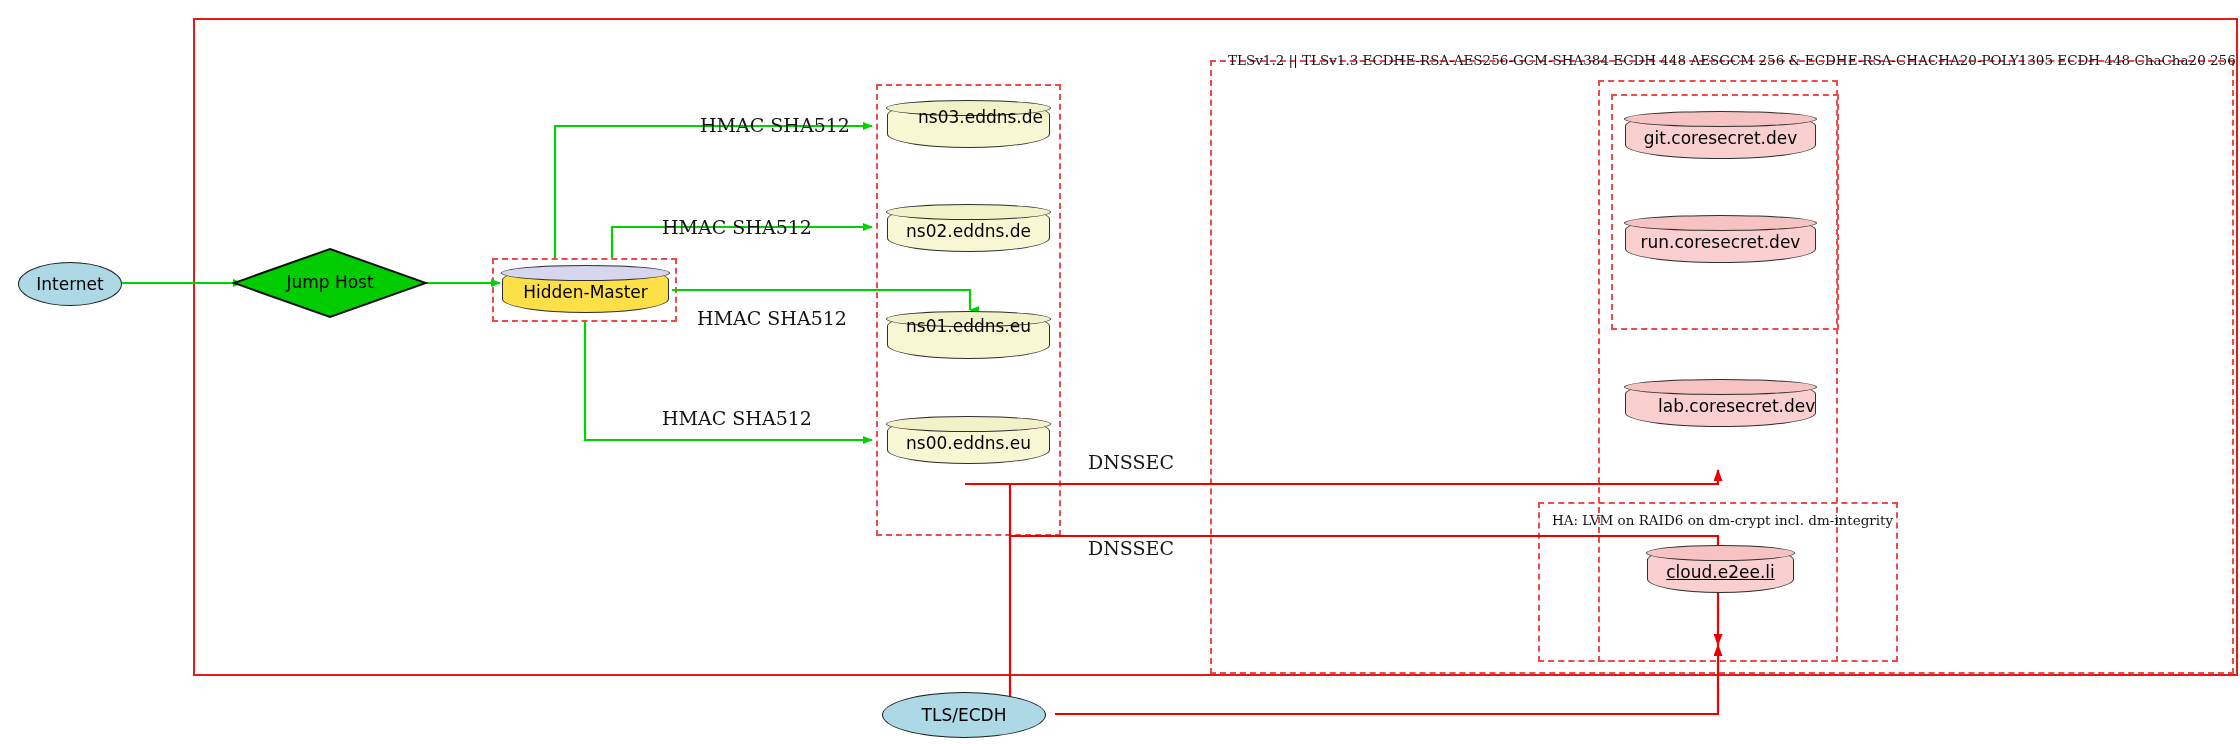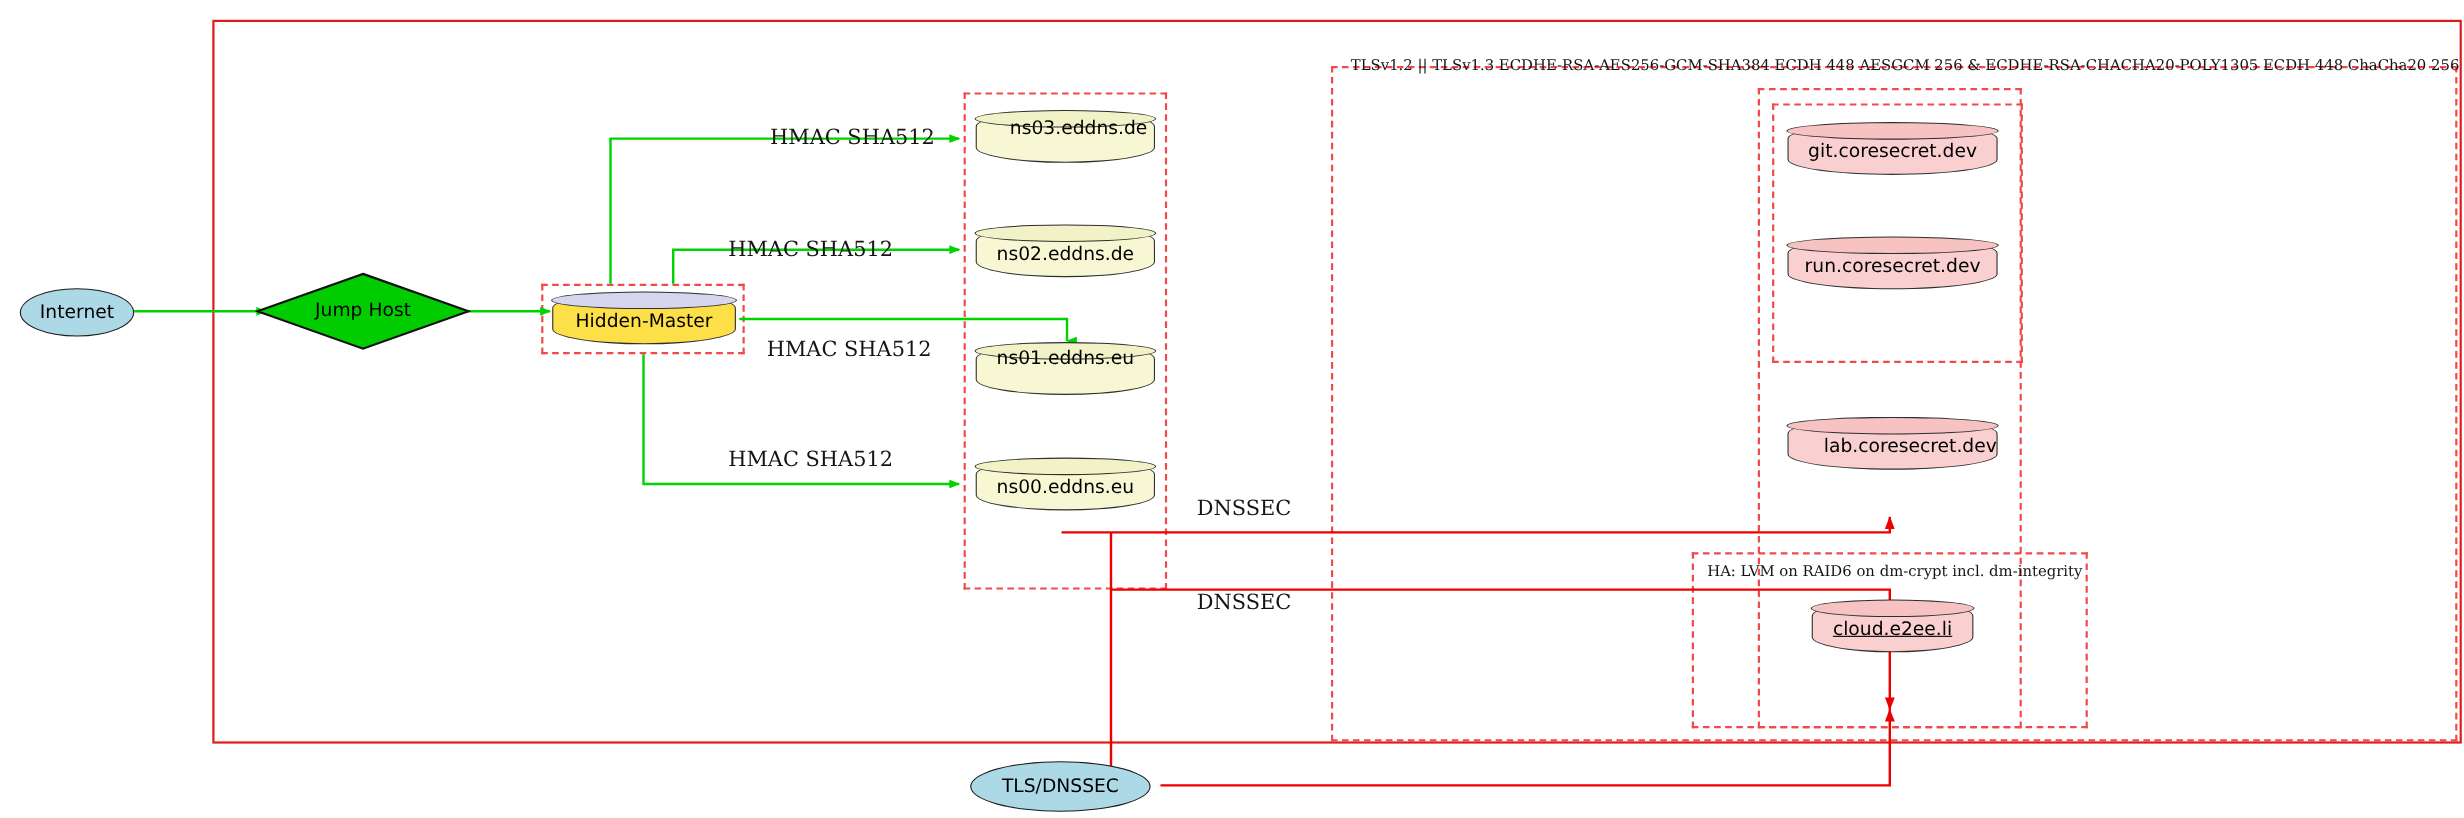--- a/index.html
+++ b/index.html
@@ -220,21 +220,21 @@
     <div class="cyl-top"></div>
     <div class="node-label" style="top:15px;padding-left:32px;">lab.coresecret.dev</div>
   </div>
 
   <div class="node cyl cyl-pink" style="left:1647px; top:546px; width:147px; height:47px;">
     <div class="cyl-top"></div>
     <div class="node-label" style="top:15px;text-decoration:underline;">cloud.e2ee.li</div>
   </div>
 
   <div class="node ellipse" style="left:882px; top:692px; width:164px; height:46px;">
-    <div class="node-label" style="top:12px;">TLS/DNSSEC</div>
+    <div class="node-label" style="top:12px;">TLS/ECDH</div>
   </div>
 
   <div class="edge-label" style="left:700px; top:114px;">HMAC SHA512</div>
   <div class="edge-label" style="left:662px; top:216px;">HMAC SHA512</div>
   <div class="edge-label" style="left:697px; top:307px;">HMAC SHA512</div>
   <div class="edge-label" style="left:662px; top:407px;">HMAC SHA512</div>
   <div class="edge-label" style="left:1088px; top:451px;">DNSSEC</div>
   <div class="edge-label" style="left:1088px; top:537px;">DNSSEC</div>
 
 </div>

